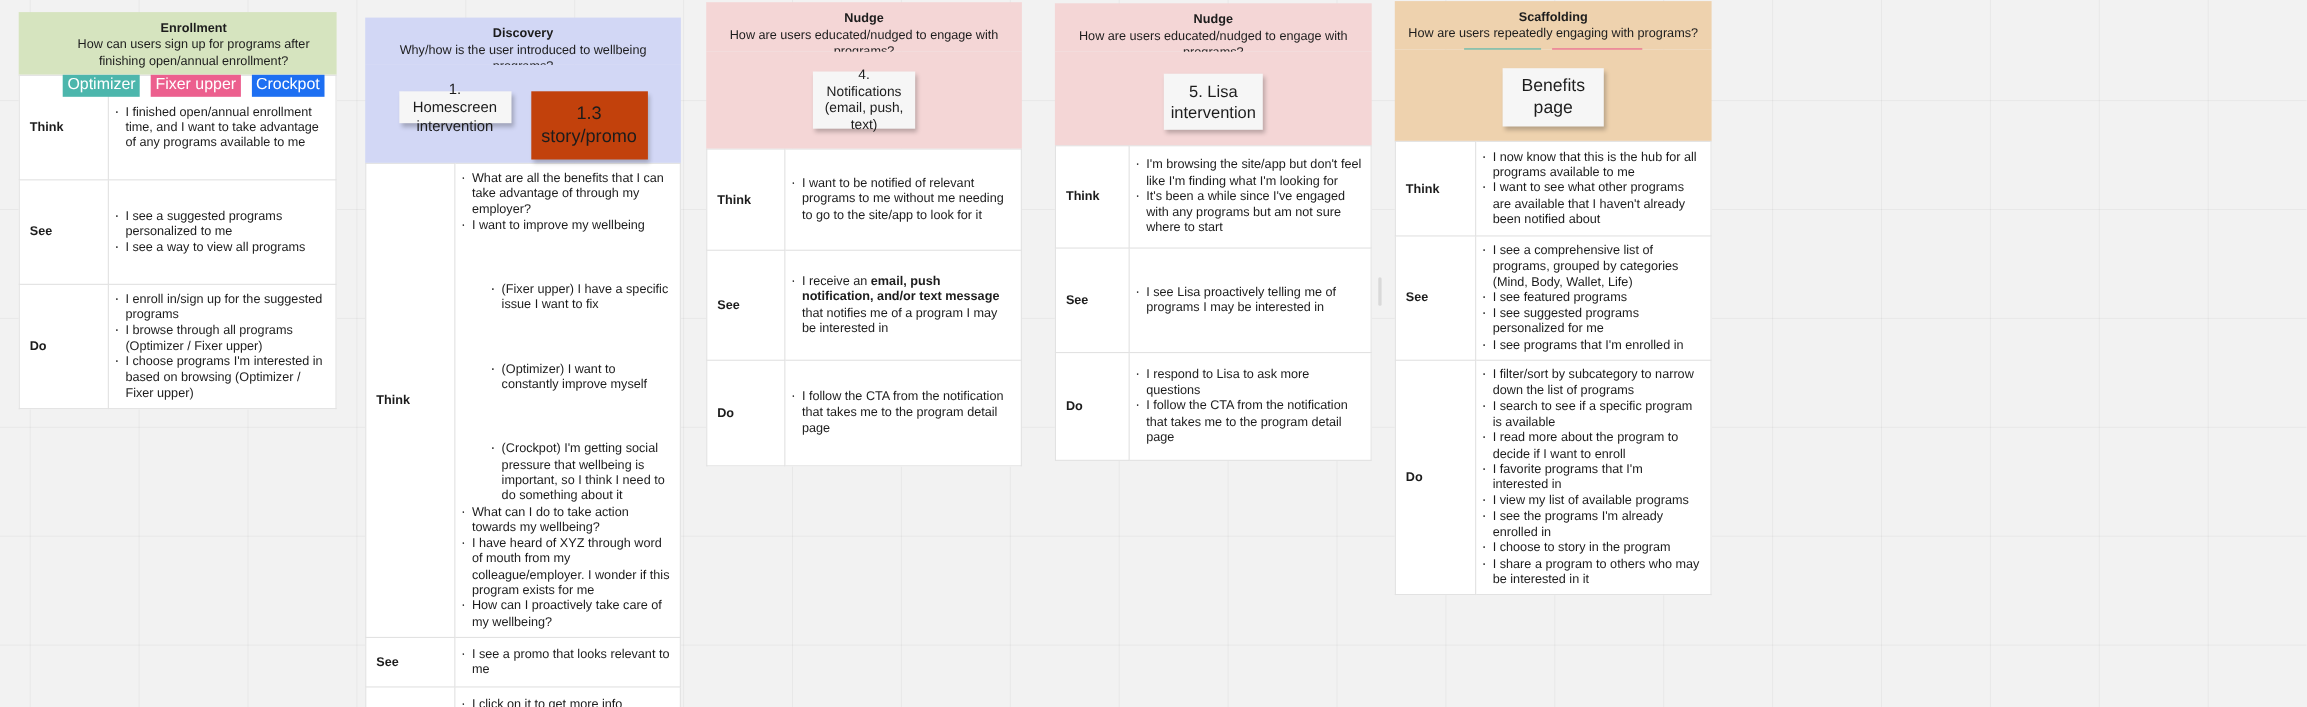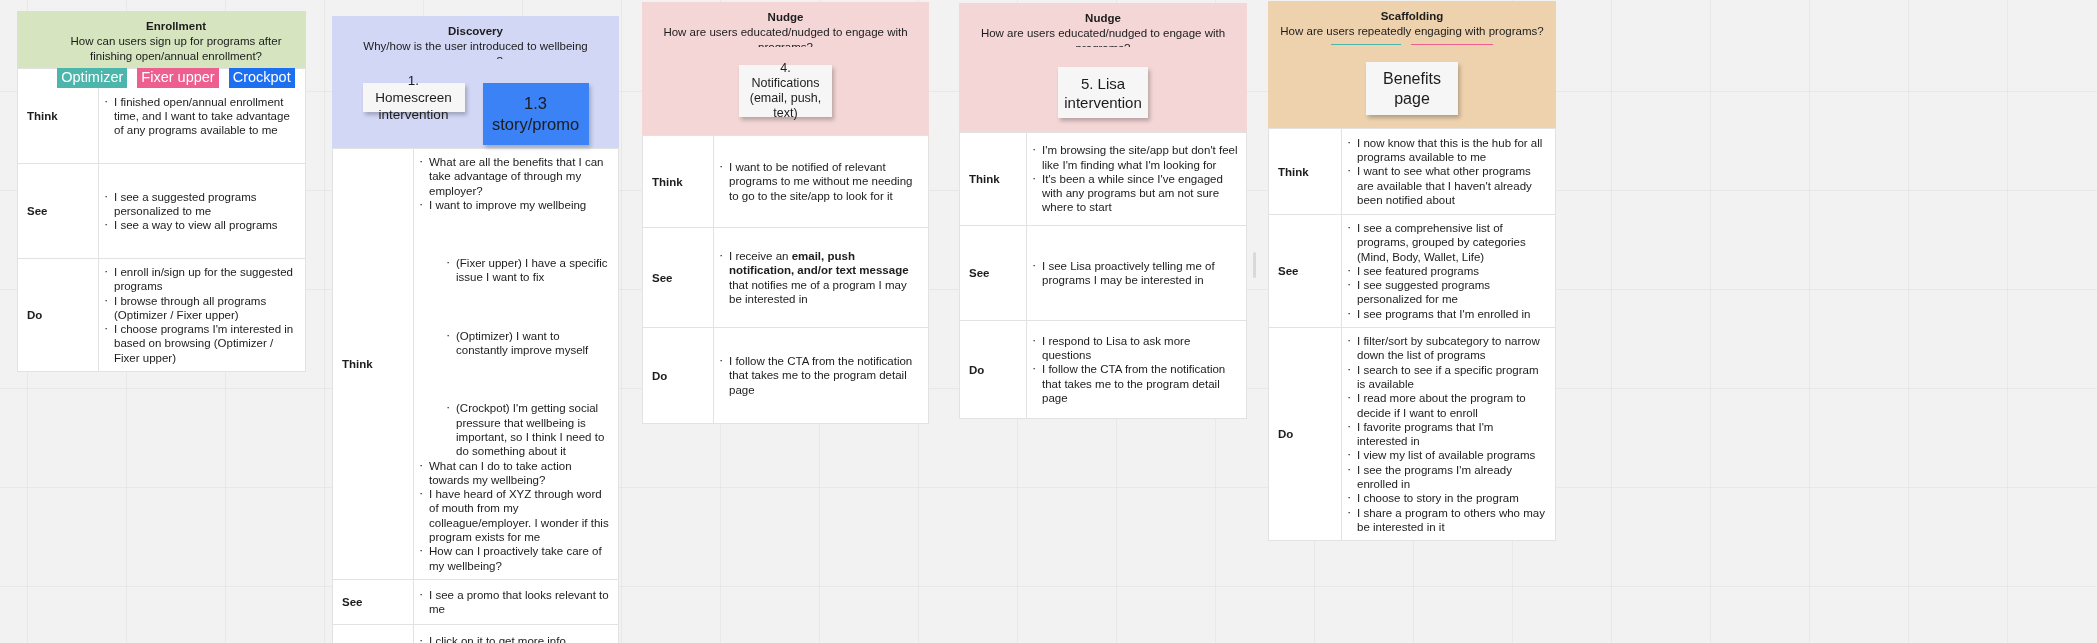--- a/index.html
+++ b/index.html
@@ -67,21 +67,21 @@
     background: #f6f6f6;
     box-shadow: 2px 3px 4px rgba(0,0,0,0.24);
     text-align: center;
     color: #1c1c1c;
     display: flex;
     align-items: center;
     justify-content: center;
     padding: 6px 10px;
   }
   .note-pink {
-    background: #3b82f6;
+    background: #c2410c;
     box-shadow: 2px 3px 4px rgba(0,0,0,0.22);
   }
 
   
   table.tsd {
     border-collapse: collapse;
     background: #ffffff;
     table-layout: fixed;
     width: 100%;
   }

